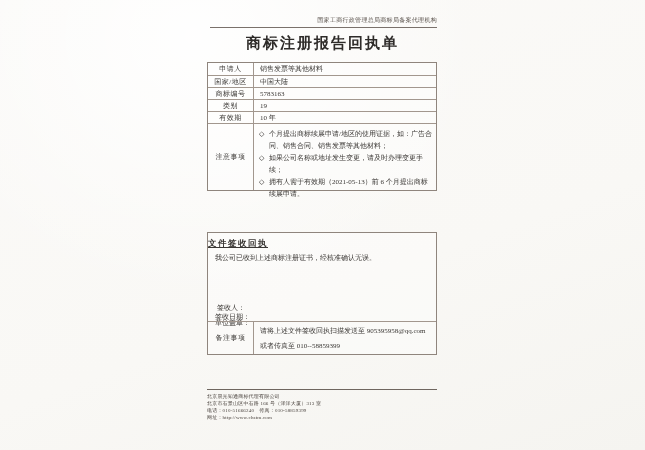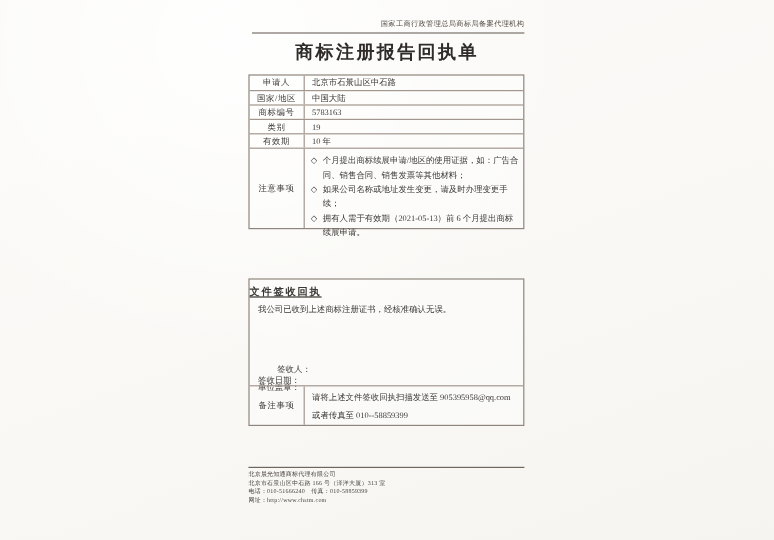--- a/index.html
+++ b/index.html
@@ -44,21 +44,21 @@
   .box2{
     position:absolute;left:207px;top:232px;width:230px;height:123px;
     border:1px solid #8f857d;background:rgba(255,255,255,0.35);
   }
   .box2-title{
     position:absolute;top:5px;left:0;right:0;
     font-size:8.5px;font-weight:bold;text-decoration:underline;letter-spacing:1.5px;
   }
   .conf{position:absolute;top:20px;left:7px;right:5px;font-size:7px;}
   .stamp{position:absolute;top:45px;left:7px;font-size:7px;margin-top:40px;}
-  .signer{position:absolute;top:70px;left:23px;font-size:7px;}
+  .signer{position:absolute;top:70px;left:9px;font-size:7px;}
   .signdate{position:absolute;top:79px;left:7px;font-size:7px;}
   .remarks{
     position:absolute;left:0;right:0;bottom:0;height:33px;
     border-top:1px solid #a2978e;display:flex;
   }
   .remarks-label{
     width:46px;border-right:1px solid #a2978e;
     display:flex;align-items:center;justify-content:center;
     font-size:7px;letter-spacing:.5px;
   }
@@ -75,21 +75,21 @@
 
 <div class="canvas">
 
   <div class="agency">国家工商行政管理总局商标局备案代理机构</div>
 
   <div class="title">商标注册报告回执单</div>
 
   <div class="tbl">
     <div class="row">
       <div class="label-cell">申请人</div>
-      <div class="value-cell">北京市石景山区中石路</div>
+      <div class="value-cell">销售发票等其他材料</div>
     </div>
     <div class="row">
       <div class="label-cell">国家/地区</div>
       <div class="value-cell">中国大陆</div>
     </div>
     <div class="row">
       <div class="label-cell">商标编号</div>
       <div class="value-cell">5783163</div>
     </div>
     <div class="row">

